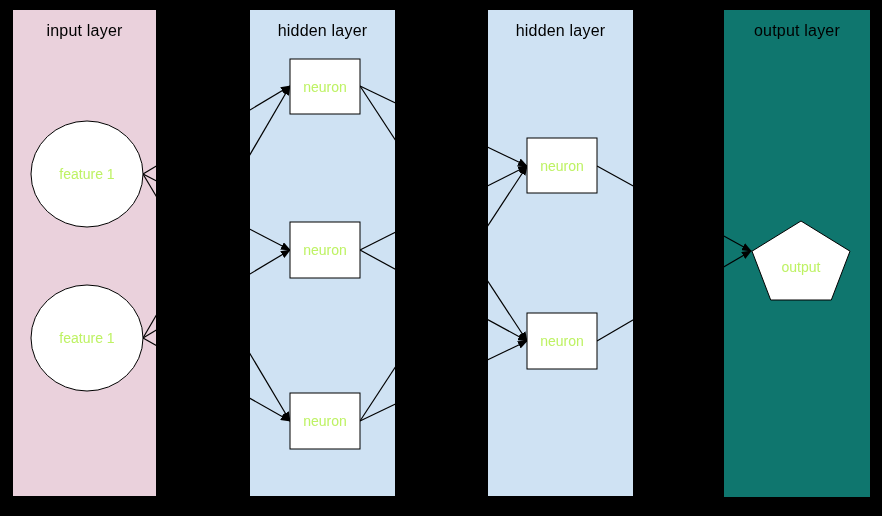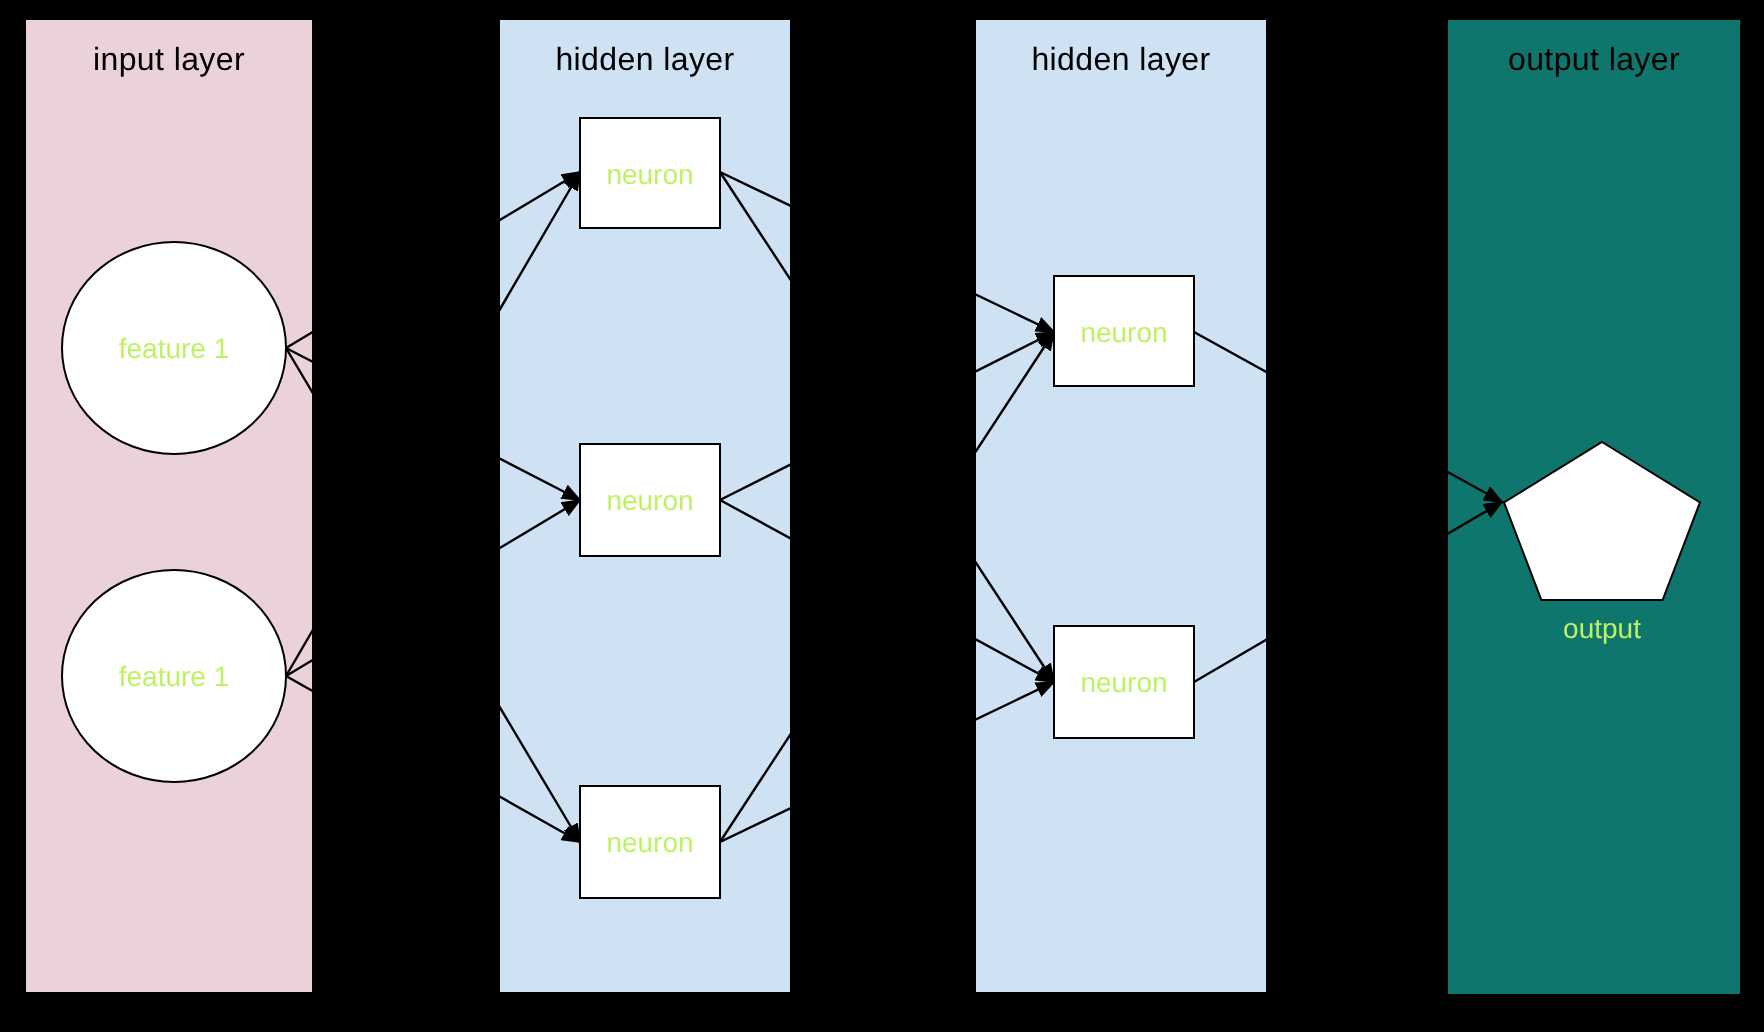--- a/index.html
+++ b/index.html
@@ -95,15 +95,15 @@
       <polygon points="801.0,221.0 850.0,251.2 831.3,300.0 770.7,300.0 752.0,251.2" fill="#ffffff" stroke="#000000" stroke-width="1"></polygon>
     </svg>
   <div id="labels">
       <div class="node-label" style="left: 87px; top: 174px;">feature 1</div>
       <div class="node-label" style="left: 87px; top: 338px;">feature 1</div>
       <div class="node-label" style="left: 325px; top: 86.5px;">neuron</div>
       <div class="node-label" style="left: 325px; top: 250px;">neuron</div>
       <div class="node-label" style="left: 325px; top: 421px;">neuron</div>
       <div class="node-label" style="left: 562px; top: 165.5px;">neuron</div>
       <div class="node-label" style="left: 562px; top: 341px;">neuron</div>
-      <div class="node-label" style="left: 801px; top: 266.82px; margin-top: 47px;">output</div>
+      <div class="node-label" style="left: 801px; top: 266.82px;">output</div>
     </div>
 </div>
 
 </body></html>

